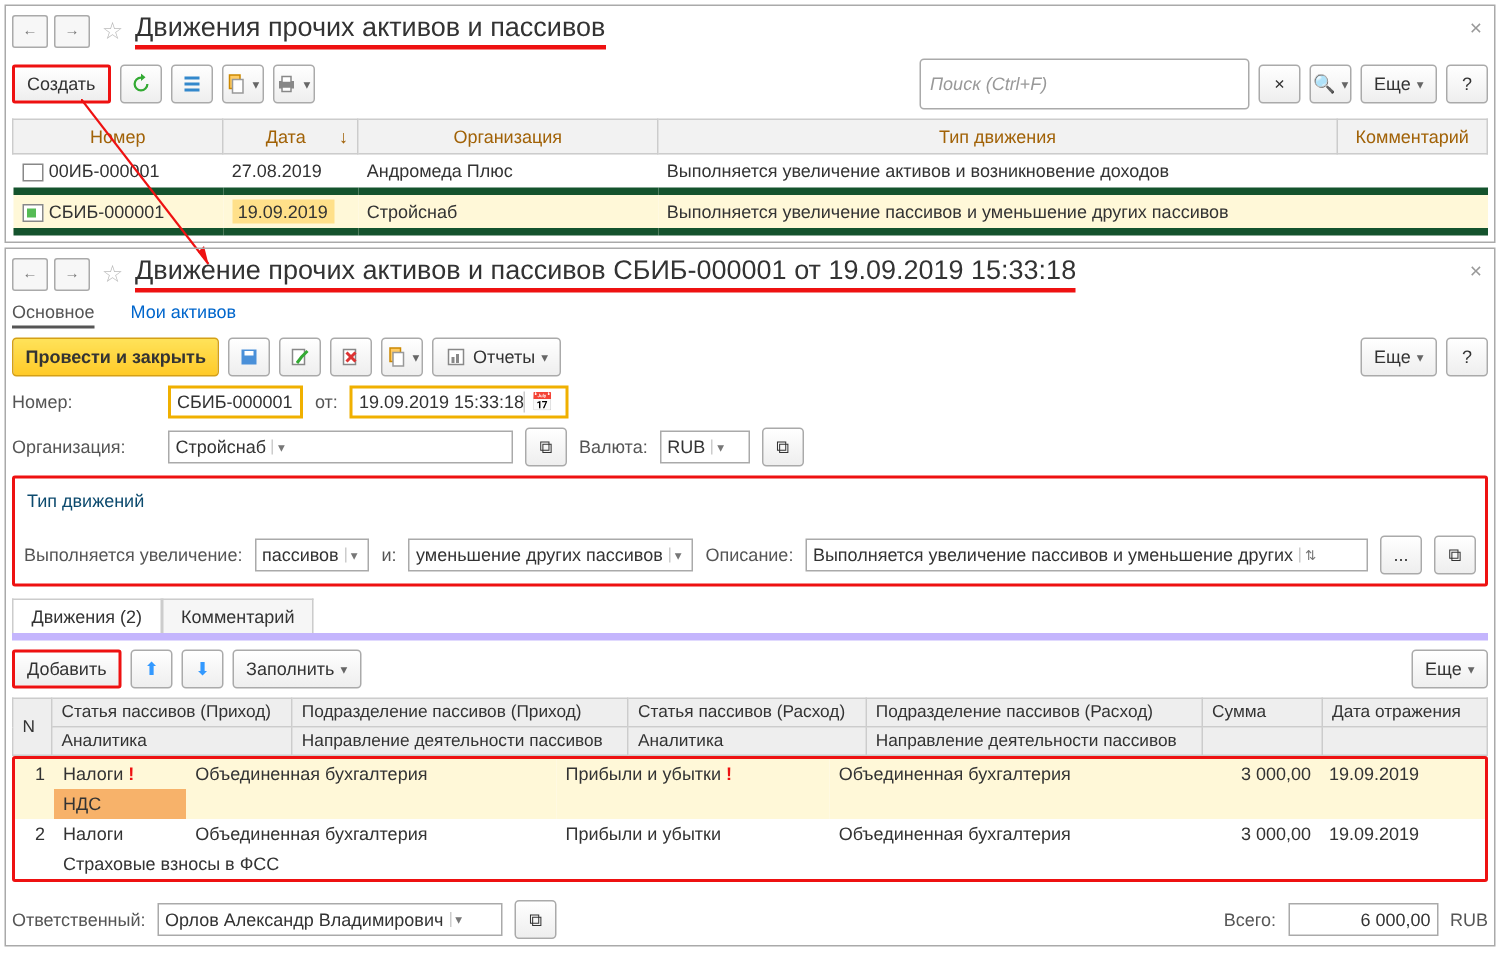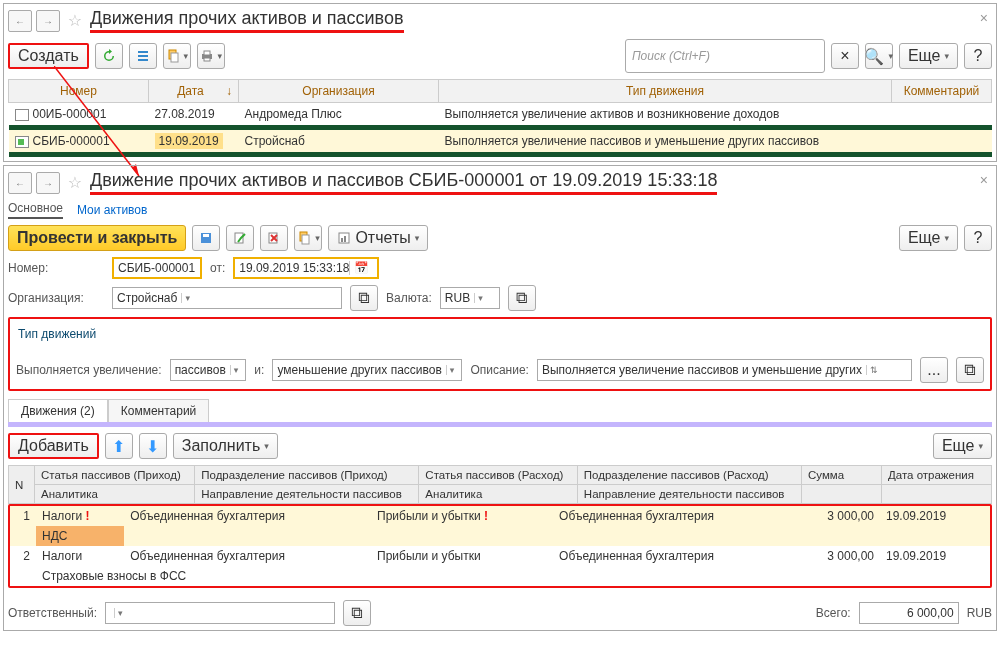--- a/index.html
+++ b/index.html
@@ -4,35 +4,35 @@
 <style>
   * { box-sizing: border-box; font-family: Arial, sans-serif; }
   body { margin: 0; background: #fff; font-size: 12px; color: #333; width: 1000px; }
   .panel { border: 1px solid #aaa; margin: 3px; padding: 4px; position: relative; }
   .hdr { display: flex; align-items: center; gap: 4px; margin-bottom: 6px; }
   .nav-btn { width: 24px; height: 22px; border: 1px solid #aaa; border-radius: 2px; background: #f7f7f7; display: inline-flex; align-items: center; justify-content: center; cursor: pointer; font-size: 10px; color: #777; }
   .star { width: 22px; height: 22px; display: inline-flex; align-items: center; justify-content: center; color: #bbb; font-size: 16px; }
   .title { font-size: 18px; color: #333; border-bottom: 3px solid #e11; padding-bottom: 1px; }
   .close-x { position: absolute; right: 8px; top: 6px; color: #999; font-size: 14px; cursor: pointer; }
   .toolbar { display: flex; align-items: center; gap: 6px; margin: 6px 0; }
-  .btn { height: 26px; border: 1px solid #aaa; border-radius: 3px; background: linear-gradient(#fff,#eee); padding: 0 8px; display: inline-flex; align-items: center; gap: 4px; cursor: pointer; font-size: 16px; }
+  .btn { height: 26px; border: 1px solid #aaa; border-radius: 3px; background: linear-gradient(#fff,#eee); padding: 0 8px; display: inline-flex; align-items: center; gap: 4px; cursor: pointer; font-size: 12px; }
   .btn.small { width: 28px; padding: 0; justify-content: center; }
   .btn.yellow { background: linear-gradient(#ffe259,#ffca28); border-color: #d4a017; font-weight: bold; }
   .btn.drop::after { content: " ▾"; font-size: 9px; color: #666; }
   .spacer { flex: 1; }
-  .search { width: 200px; height: 24px; border: 1px solid #aaa; border-radius: 3px; padding: 16px 6px; color: #999; font-style: italic; display: flex; align-items: center; }
+  .search { width: 220px; height: 24px; border: 1px solid #aaa; border-radius: 3px; padding: 16px 6px; color: #999; font-style: italic; display: flex; align-items: center; }
   .redbox { border: 2px solid #e11; border-radius: 2px; }
   table.grid { width: 100%; border-collapse: collapse; }
   table.grid th { background: #f2f2f2; border: 1px solid #ccc; padding: 4px 6px; text-align: center; font-weight: normal; color: #a16207; font-size: 12px; }
   table.grid td { border-bottom: 5px solid #14532d; padding: 4px 6px; }
   .row-sel { background: #fff8d8; }
   .date-hi { background: #ffe08a; padding: 1px 4px; }
   .doc-ic { width: 14px; height: 12px; display: inline-block; border: 1px solid #888; background: #fff; margin-right: 4px; vertical-align: middle; }
   .doc-ic.g::before { content: ""; display: block; width: 6px; height: 6px; background: #5b5; margin: 2px; }
-  .tabs { display: flex; gap: 14px; font-size: 12px; margin: 0 0; align-items: flex-end; }
+  .tabs { display: flex; gap: 24px; font-size: 12px; margin: 0 0; }
   .tab { color: #555; cursor: pointer; padding-bottom: 2px; }
   .tab.active { border-bottom: 2px solid #555; }
   .tab.link { color: #06c; }
   .field-row { display: flex; align-items: center; gap: 8px; margin: 6px 0; }
   .lbl { color: #555; }
   .inp { height: 22px; border: 1px solid #aaa; padding: 0 4px; display: inline-flex; align-items: center; background: #fff; }
   .inp .dd { border-left: 1px solid #ccc; padding: 0 3px; color: #777; font-size: 9px; margin-left: 4px; }
   .inp .cal { border-left: 1px solid #ccc; padding: 0 4px; }
   .yellow-bd { border: 2px solid #f0b000 !important; }
   .section-head { color: #0c4a6e; margin: 4px 0 16px 2px; }
@@ -317,20 +317,21 @@
         <td></td>
         <td colspan="6">Страховые взносы в ФСС</td>
       </tr>
     </tbody>
       </table>
   </div>
 
   <div class="footer">
     <span class="lbl">Ответственный:</span>
     <span class="inp" style="width:230px">
+        <span>Орлов Александр Владимирович</span>
         <span class="dd">▾</span>
       </span>
     <span class="btn small">⧉</span>
     <span class="spacer"></span>
     <span class="lbl">Всего:</span>
     <span class="inp" style="width:100px;justify-content:flex-end">6 000,00</span>
     <span class="lbl">RUB</span>
   </div>
 </div>
 

